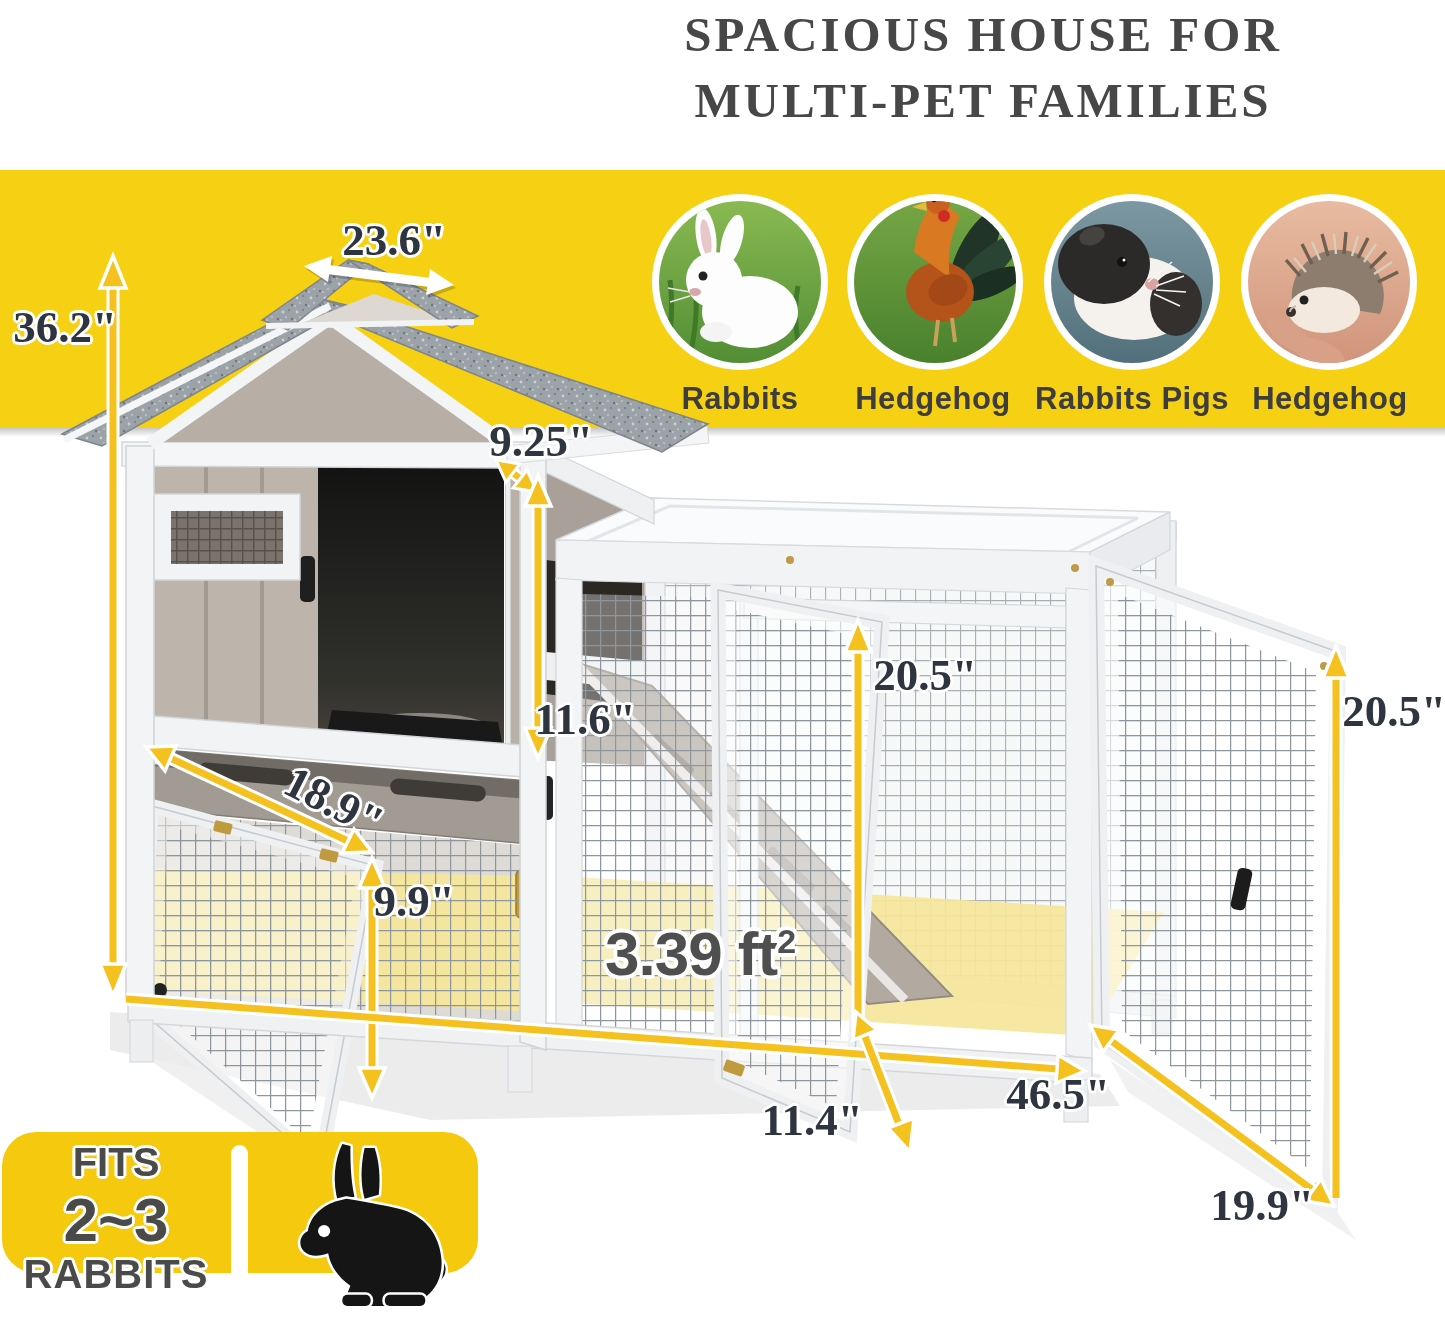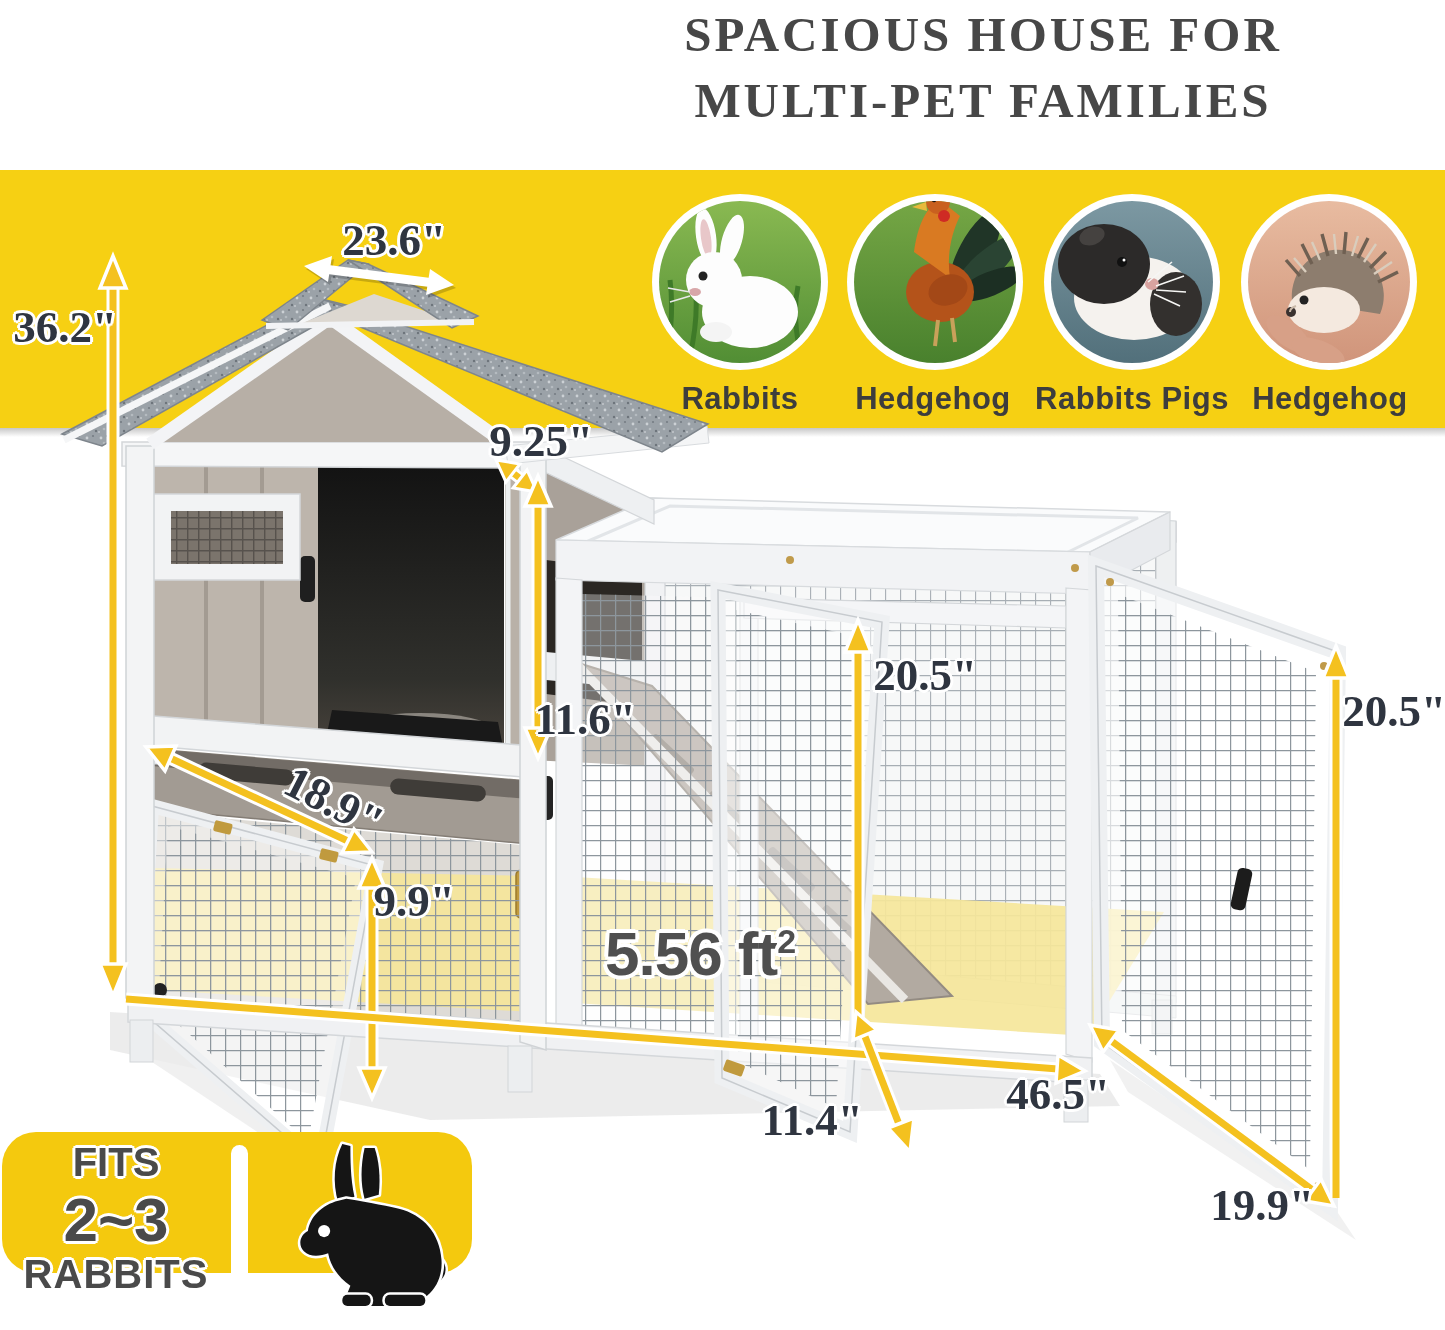--- a/index.html
+++ b/index.html
@@ -15,21 +15,21 @@
          font-size:49px;line-height:66px;letter-spacing:3px;}
   .dim{font-family:"Liberation Serif",serif;font-weight:bold;font-size:45px;color:var(--dim_text);
        text-shadow:-3px 0 0 #fff,3px 0 0 #fff,0 -3px 0 #fff,0 3px 0 #fff,
                    -2px -2px 0 #fff,2px 2px 0 #fff,-2px 2px 0 #fff,2px -2px 0 #fff;}
   .animal-label{font-weight:bold;font-size:31px;color:var(--label_gray);letter-spacing:.5px;}
   .area{font-weight:bold;font-size:62px;letter-spacing:-1px;color:var(--area_text);
         text-shadow:-4px 0 0 #fff,4px 0 0 #fff,0 -4px 0 #fff,0 4px 0 #fff,
                     -3px -3px 0 #fff,3px 3px 0 #fff,-3px 3px 0 #fff,3px -3px 0 #fff;}
   .area sup{font-size:34px;}
   .badge{position:absolute;z-index:3;left:2px;top:1132px;width:470px;height:141px;
-         background:var(--badge_yellow);border-radius:34px;}
+         background:var(--badge_yellow);border-radius:34px;padding-left:6px;}
   .badge .bline{position:absolute;left:14px;width:200px;text-align:center;font-weight:bold;
          color:#4a4a4a;text-shadow:-3px 0 0 #fff,3px 0 0 #fff,0 -3px 0 #fff,0 3px 0 #fff,
          -2px -2px 0 #fff,2px 2px 0 #fff,-2px 2px 0 #fff,2px -2px 0 #fff;}
   .b1{top:8px;font-size:40px;}
   .b2{top:52px;font-size:62px;}
   .b3{top:120px;font-size:40px;letter-spacing:1px;}
   .divider{position:absolute;left:229px;top:13px;width:17px;height:158px;background:#fff;border-radius:9px;}
   .badge svg{position:absolute;left:254px;top:6px;}
 </style>
 </head>
@@ -411,21 +411,21 @@
   <div class="txt dim" style="left:585px;top:719px">11.6"</div>
   <div class="txt dim" style="left:334px;top:802px;transform:translate(-50%,-50%) rotate(27deg)">18.9"</div>
   <div class="txt dim" style="left:414px;top:901px">9.9"</div>
   <div class="txt dim" style="left:925px;top:675px">20.5"</div>
   <div class="txt dim" style="left:1394px;top:711px">20.5"</div>
   <div class="txt dim" style="left:1058px;top:1094px">46.5"</div>
   <div class="txt dim" style="left:812px;top:1120px">11.4"</div>
   <div class="txt dim" style="left:1262px;top:1205px">19.9"</div>
 
   <div class="txt area" style="left:700px;top:953px">
-    <span>5.56 ft</span><sup>2</sup>
+    <span>3.39 ft</span><sup>2</sup>
   </div>
 
   <div class="badge">
     <div class="bline b1">FITS</div>
     <div class="bline b2">2~3</div>
     <div class="bline b3">RABBITS</div>
     <div class="divider"></div>
     <svg width="205" height="172" viewBox="0 0 200 170">
       <g fill="#151515" stroke="#fff" stroke-width="5" stroke-linejoin="round" paint-order="stroke">
         <circle cx="172" cy="130" r="14"></circle>

